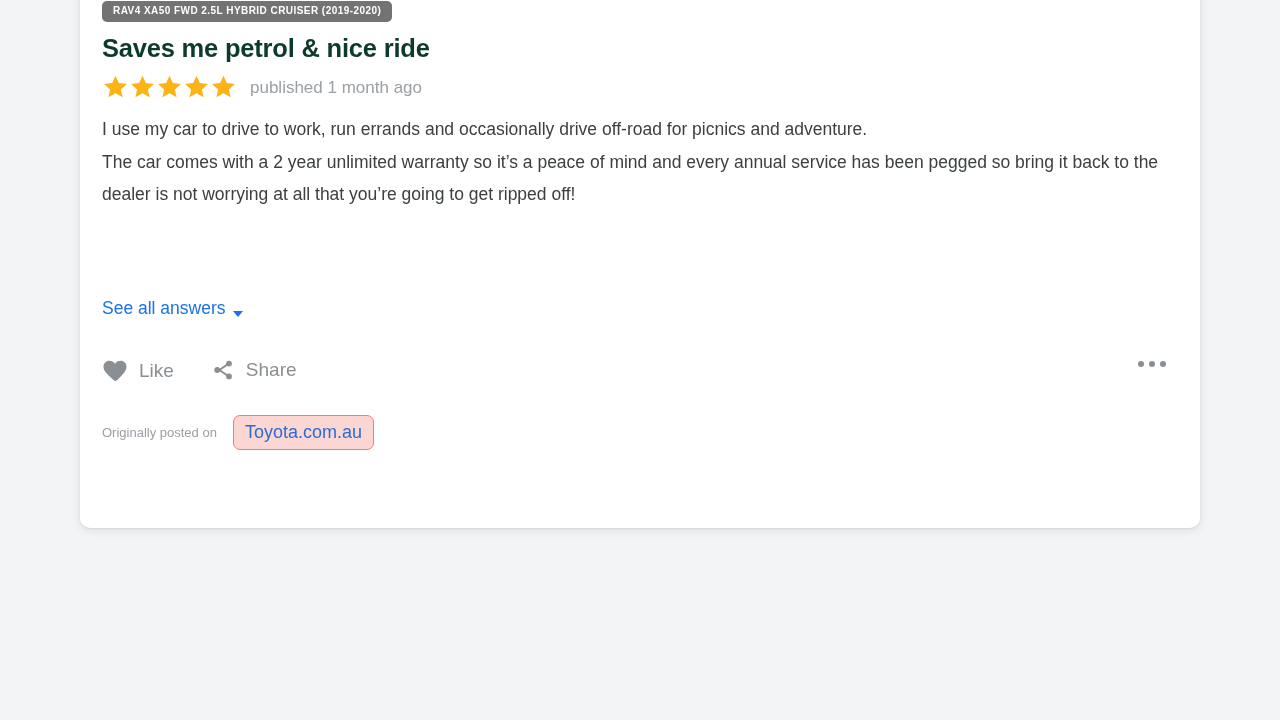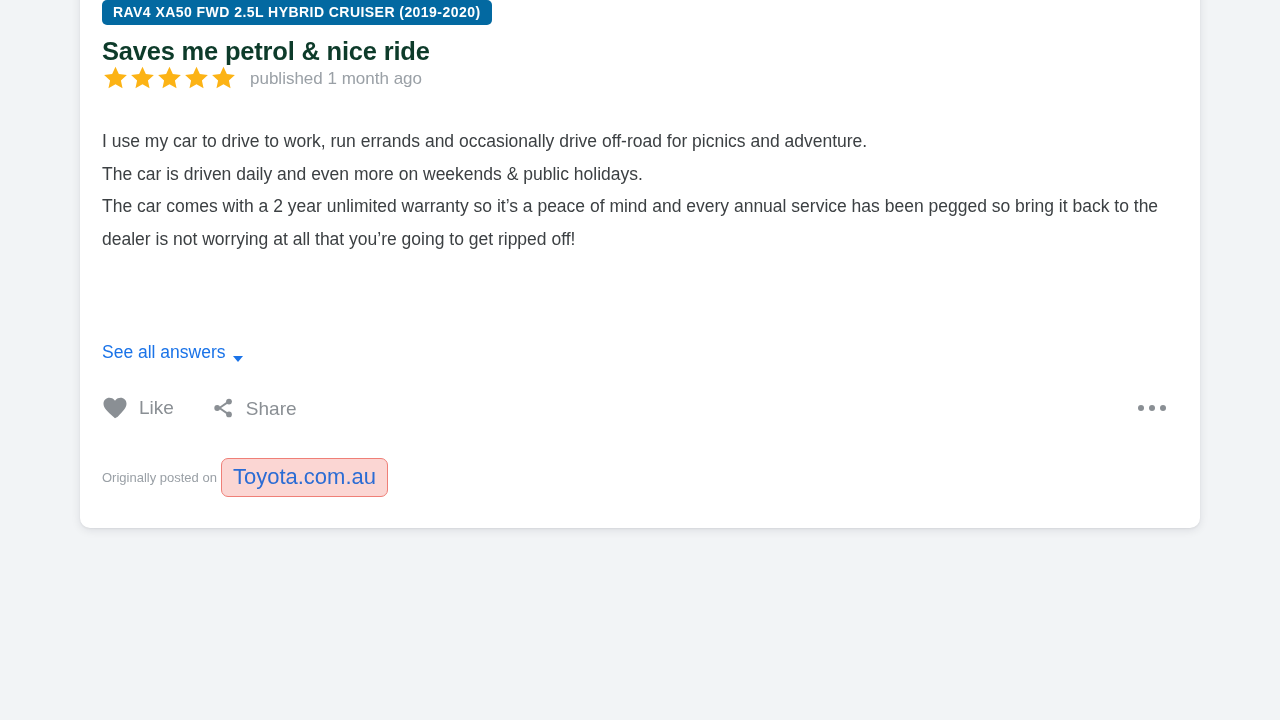--- a/index.html
+++ b/index.html
@@ -24,23 +24,23 @@
   }
   .card-inner {
     position: absolute;
     left: 22px; top: 30px;
     width: 1078px;
   }
 
   
   .model-badge {
     display: inline-block;
-    background: #0369a1;
+    background: #737373;
     color: #ffffff;
-    font-size: 14px;
+    font-size: 10px;
     font-weight: bold;
     letter-spacing: 0.45px;
     padding: 5px 11px 6px 11px;
     border-radius: 5px;
     line-height: 1;
     white-space: nowrap;
   }
 
   
   .review-title {
@@ -49,34 +49,35 @@
     font-weight: bold;
     color: #0d3b2a;
     letter-spacing: -0.2px;
     line-height: 1.1;
   }
 
   
   .meta-row {
     display: flex;
     align-items: center;
+    margin-top: 12px;
     height: 26px;
   }
   .stars { display: flex; align-items: center; }
   .stars svg { display: block; }
   .published {
     margin-left: 13px;
     font-size: 17px;
     color: #9aa0a6;
     line-height: 1;
   }
 
   
   .review-body {
-    margin-top: 34px;
+    margin-top: 13px;
     font-size: 17.5px;
     color: #3c4043;
     line-height: 32.5px;
     max-width: 1060px;
   }
   .review-body p { margin: 0; }
 
   
   .attrs {
     position: relative;
@@ -115,21 +116,21 @@
     border-right: 5px solid transparent;
     border-top: 6px solid #1a73e8;
   }
 
   
   .actions {
     position: relative;
     margin-top: 34px;
     height: 30px;
     display: flex;
-    align-items: flex-start;
+    align-items: flex-end;
   }
   .action {
     display: inline-flex;
     align-items: center;
     cursor: pointer;
   }
   .action + .action { margin-left: 37px; }
   .action .label {
     margin-left: 11px;
     font-size: 19px;
@@ -157,27 +158,27 @@
     align-items: center;
     margin-top: 32px;
     height: 38px;
   }
   .source-text {
     font-size: 13px;
     color: #9aa0a6;
     line-height: 1;
   }
   .source-link {
-    margin-left: 4px;
+    margin-left: 16px;
     background: #fbd6d3;
     border: 1.5px solid #ef7f77;
     border-radius: 7px;
     padding: 7px 11px 8px 11px;
     color: #2b6cd4;
-    font-size: 22px;
+    font-size: 18px;
     line-height: 1;
     cursor: pointer;
   }
 
   
   #feature-strip {
     position: absolute;
     left: 0; top: 572px;
     width: 1280px;
     height: 95px;
@@ -209,21 +210,20 @@
           </svg>
         <svg width="27" height="26" viewBox="0 0 24 24">
             <path fill="#FCB315" d="M12 1.6l3.1 6.8 7.4.8-5.5 5 1.5 7.3L12 17.8 5.5 21.5 7 14.2l-5.5-5 7.4-.8z"></path>
           </svg>
       </span>
       <span class="published">published 1 month ago</span>
     </div>
 
     <div class="review-body">
       <p>I use my car to drive to work, run errands and occasionally drive off-road for picnics and adventure.</p>
-      <p>The car is driven daily and even more on weekends &amp; public holidays.</p>
       <p>The car comes with a 2 year unlimited warranty so it’s a peace of mind and every annual service has been pegged so bring it back to the dealer is not worrying at all that you’re going to get ripped off!</p>
     </div>
 
     <div class="attrs">
     </div>
 
     <div class="see-all">
       <span>See all answers</span>
       <span class="caret"></span>
     </div>

